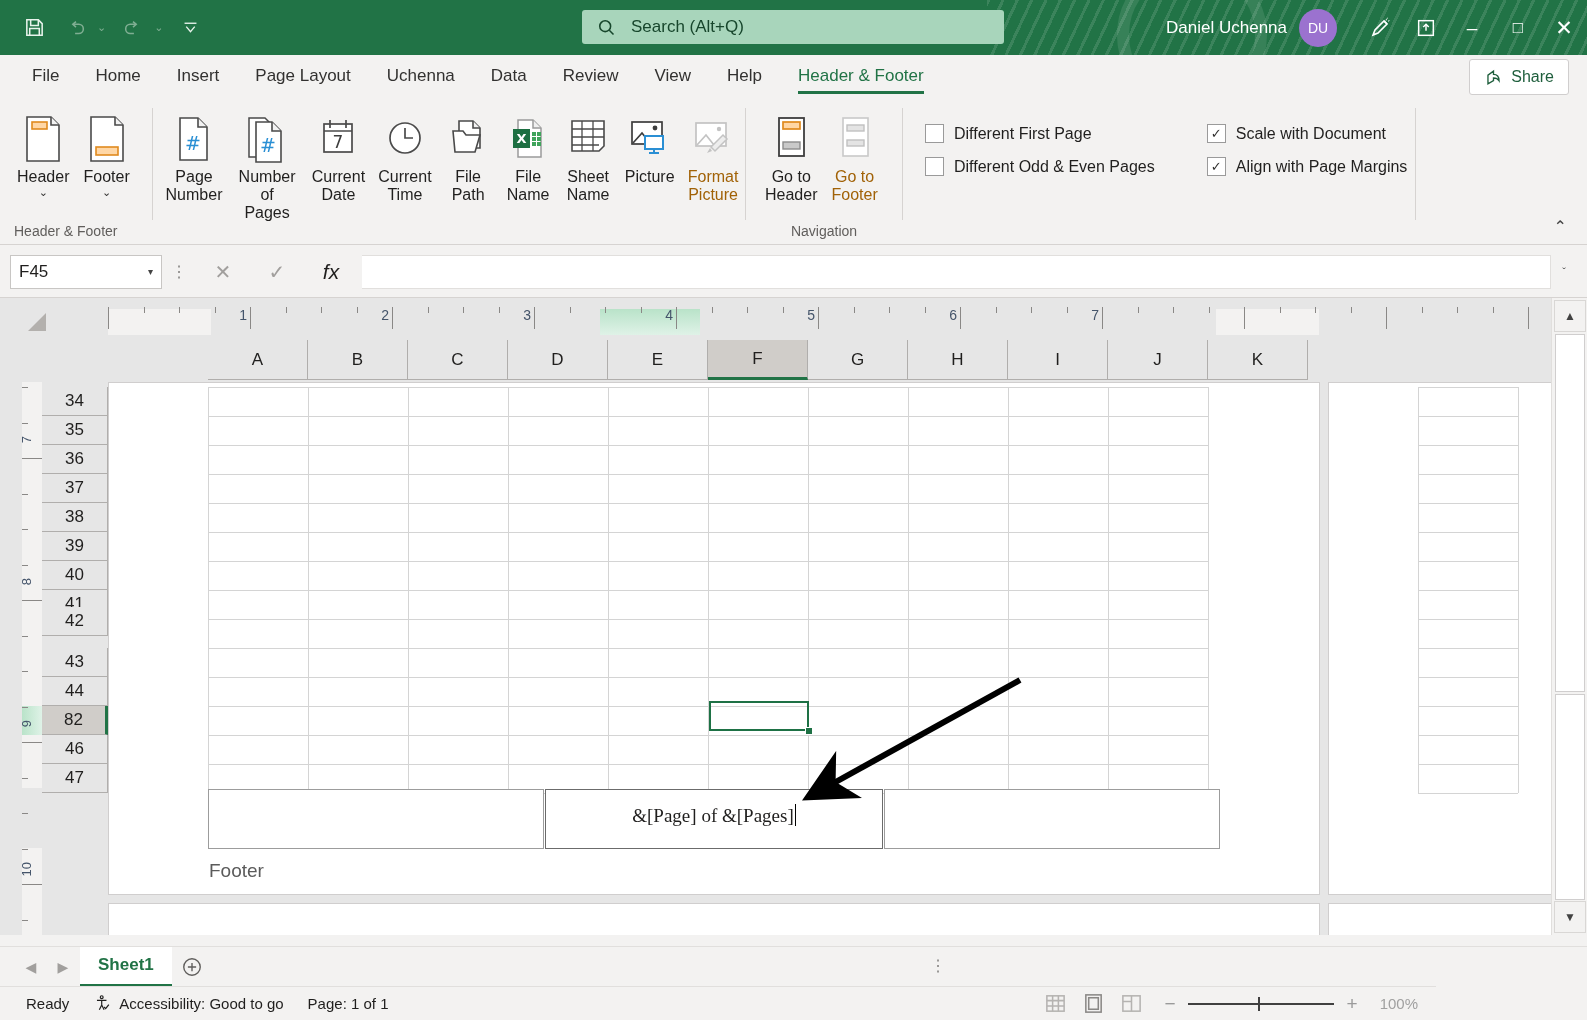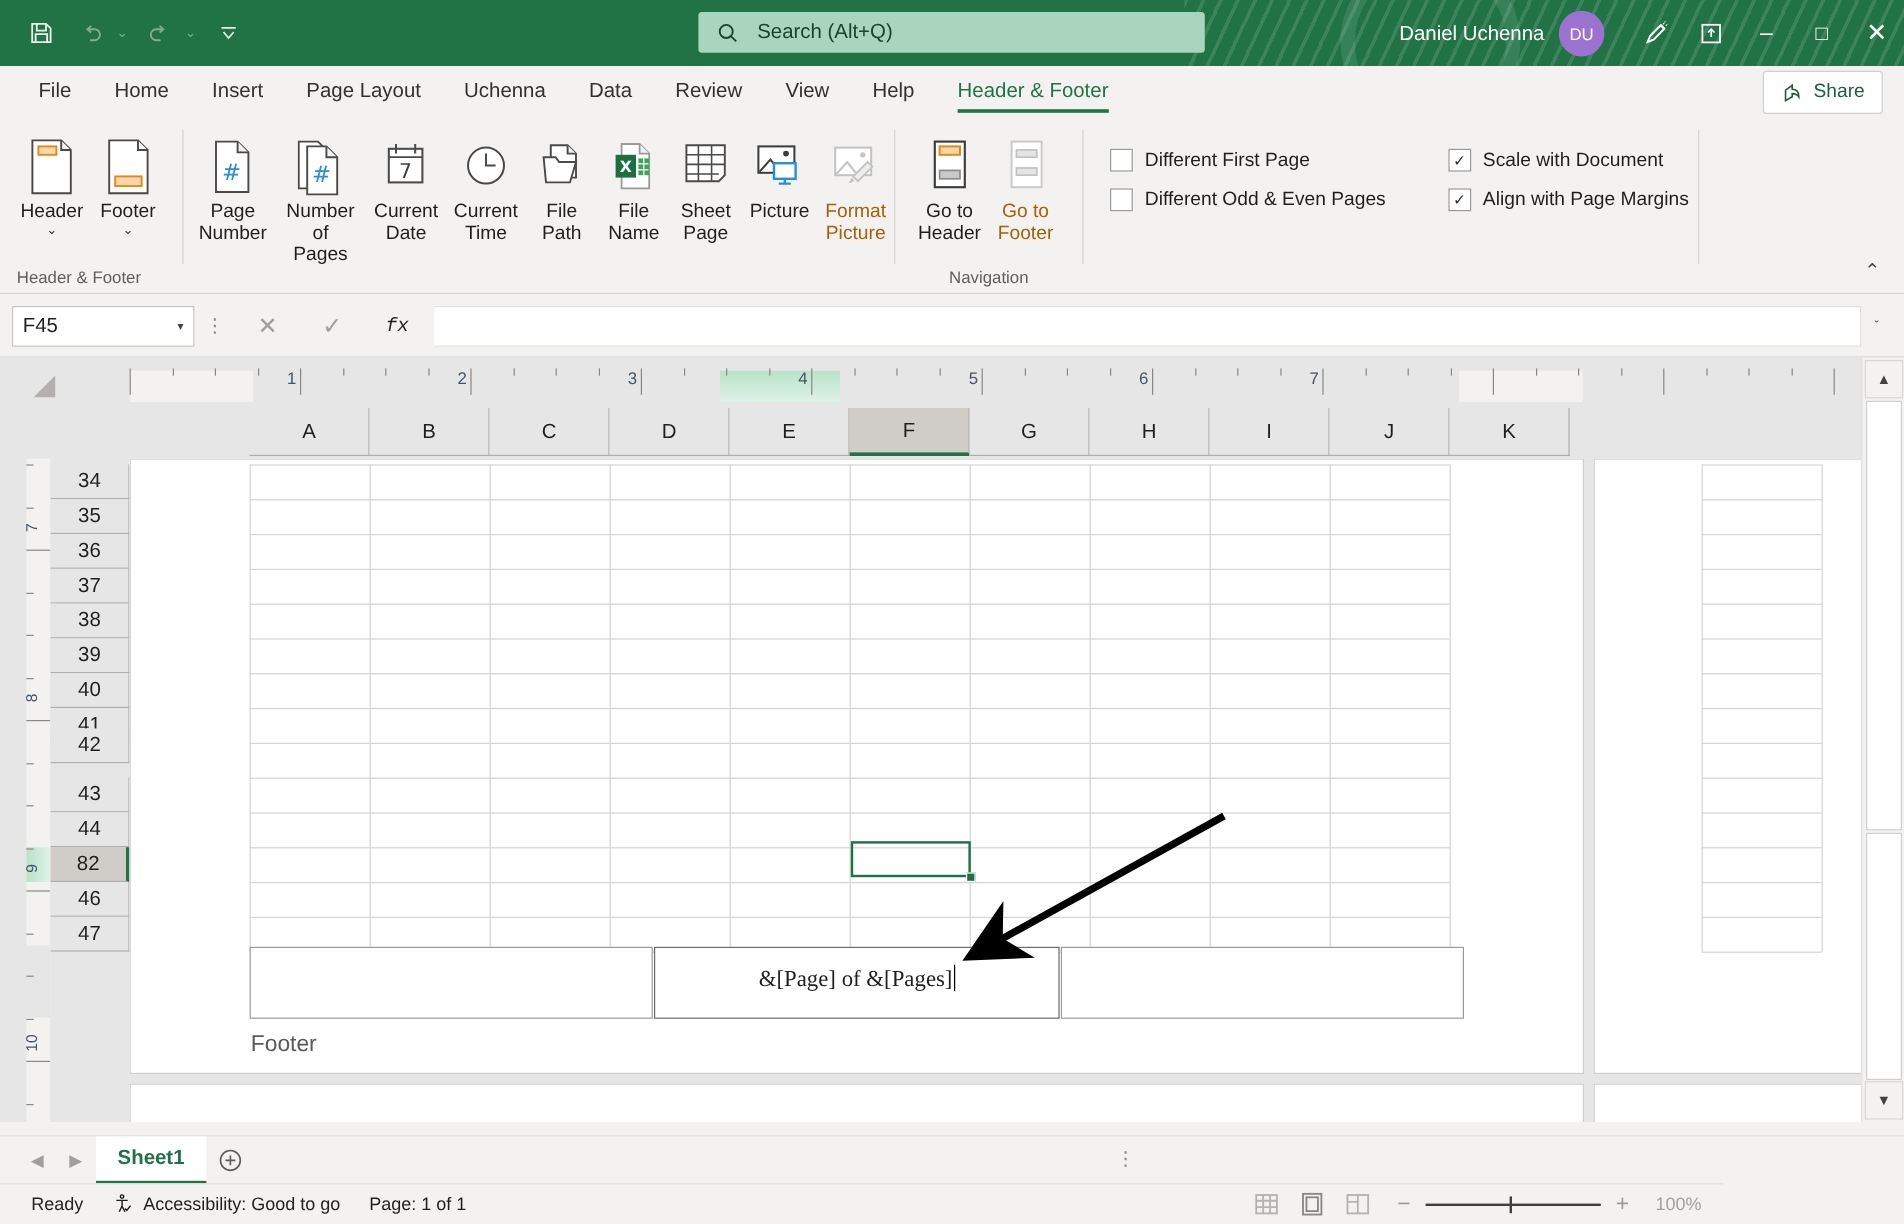--- a/index.html
+++ b/index.html
@@ -132,21 +132,21 @@
     display: flex; align-items: center; padding: 0 8px; font-size: 17px; color: #201f1e;
     justify-content: space-between; cursor: text;
   }
   .namebox .cv { font-size: 10px; color: #444; }
   .fb-dots { width: 34px; text-align: center; color: #8a8886; font-size: 16px; letter-spacing: 0; cursor: col-resize;}
   .fb-icons { display: flex; align-items: center; gap: 0; }
   .fb-ic {
     width: 54px; height: 34px; display: flex; align-items: center; justify-content: center;
     color: #a19f9d; font-size: 20px; cursor: pointer;
   }
-  .fb-ic.fx { color: #201f1e; font-style: italic; font-family: Liberation Mono, monospace; font-size: 16px; }
+  .fb-ic.fx { color: #201f1e; font-style: italic; font-family: Liberation Sans, sans-serif; font-size: 21px; }
   .fb-input {
     flex: 1; height: 34px; background: #fff; border: 1px solid #e1dfdd; border-left: none;
     margin-left: 4px; display: flex; align-items: center; padding: 0 8px; font-size: 17px; cursor: text;
   }
   .fb-expand { width: 26px; text-align: center; color: #444; font-size: 11px; cursor: pointer; }
 
   
   .hruler {
     position: absolute; left: 0; top: 298px; width: 1587px; height: 42px;
     background: #e6e6e6; overflow: hidden;
@@ -525,21 +525,21 @@
 Name</span>
         </div>
         <div class="rbtn">
           <span class="glyph">
             <svg width="44" height="48" viewBox="0 0 44 48">
               <path d="M6 6h32v25l-5 5H6z" fill="#fff" stroke="#4a4a4a" stroke-width="1.6"></path>
               <path d="M6 14h32M6 22h32M6 30h27M16 6v30M27 6v30" stroke="#4a4a4a" stroke-width="1.3" fill="none"></path>
             </svg>
           </span>
           <span class="lbl">Sheet
-Page</span>
+Name</span>
         </div>
         <div class="rbtn">
           <span class="glyph">
             <svg width="46" height="48" viewBox="0 0 46 48">
               <rect x="5" y="7" width="30" height="22" fill="#fff" stroke="#3d3d3d" stroke-width="1.7"></rect>
               <circle cx="28" cy="13" r="2.4" fill="#3d3d3d"></circle>
               <path d="M6 28l9-10 8 10" fill="none" stroke="#3d3d3d" stroke-width="1.7"></path>
               <rect x="18" y="21" width="18" height="13" fill="#fff" stroke="#2a8fd4" stroke-width="2"></rect>
               <path d="M27 34v4M22 38h10" stroke="#2a8fd4" stroke-width="2"></path>
             </svg>

